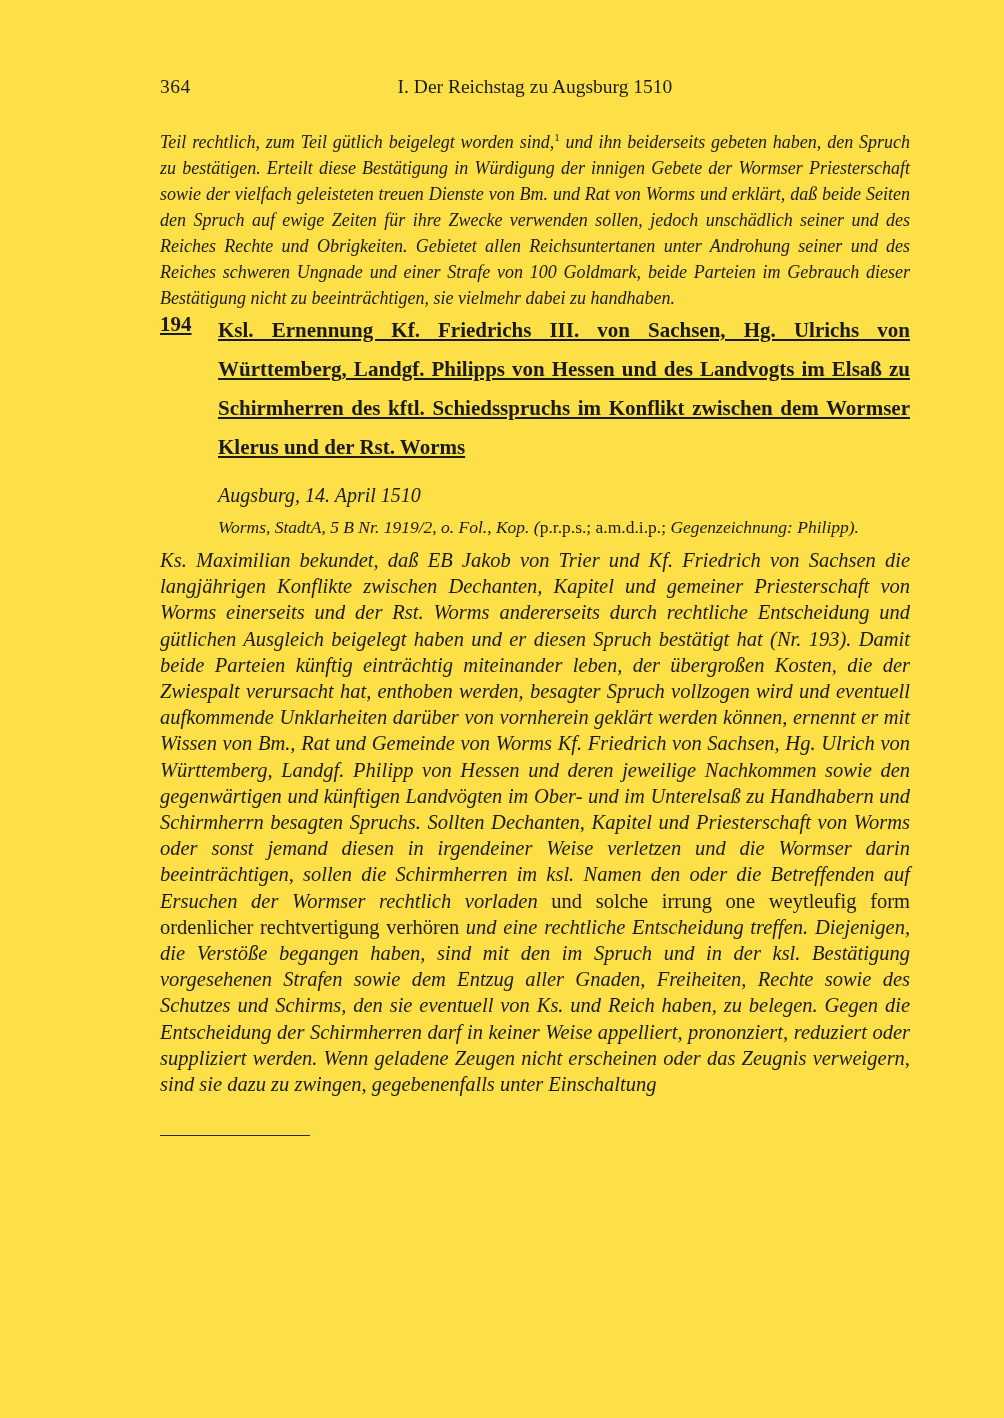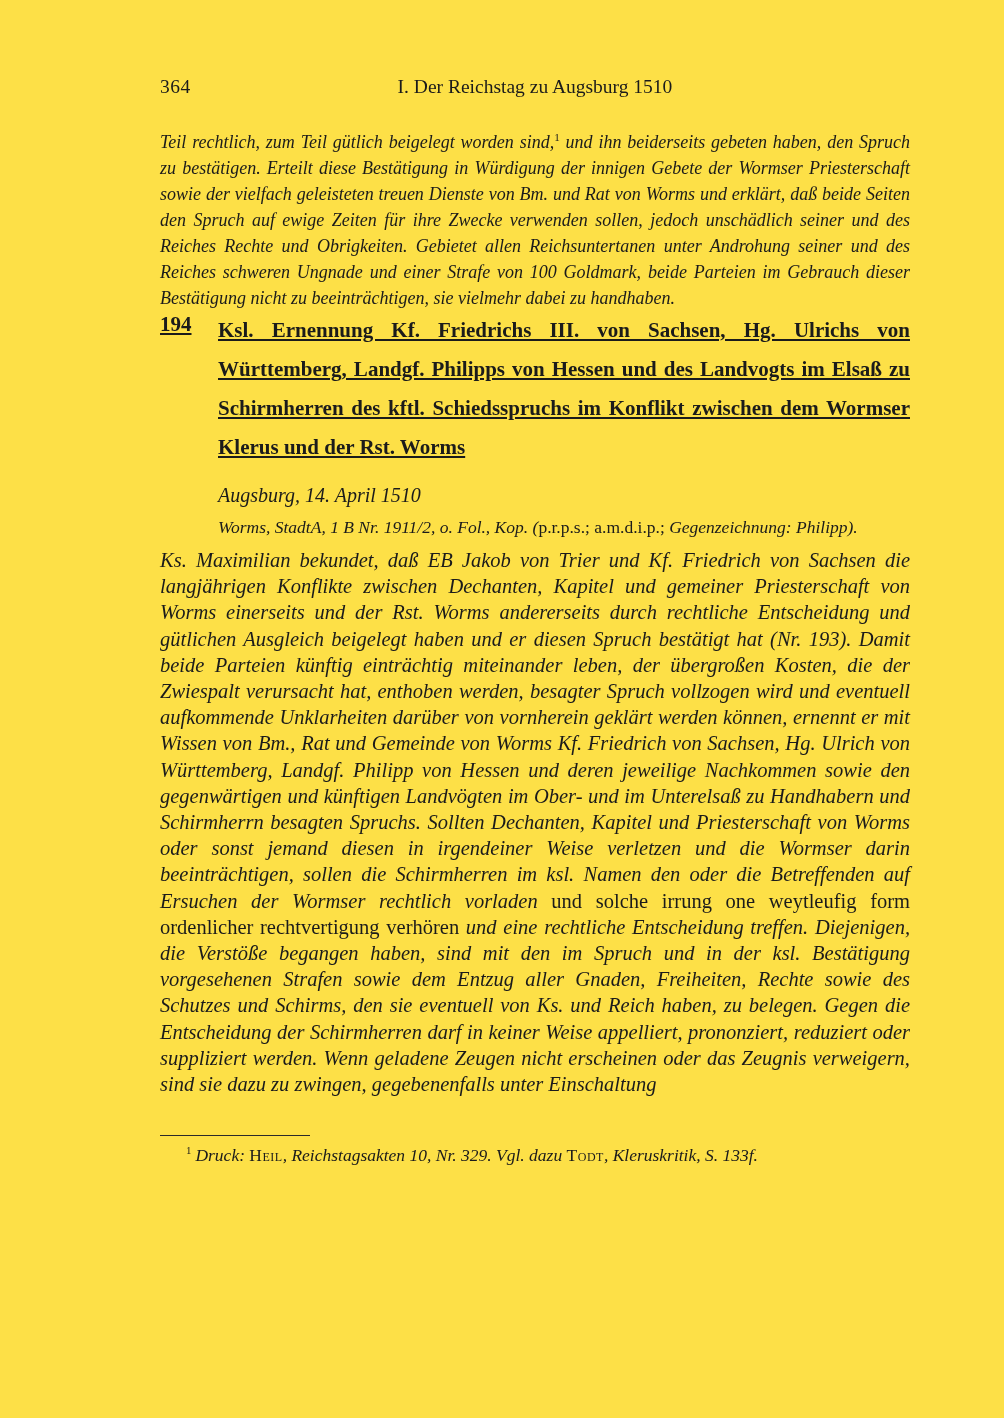--- a/index.html
+++ b/index.html
@@ -105,22 +105,21 @@
 
   <p class="intro"><span class="it">Teil rechtlich, zum Teil gütlich beigelegt worden sind,</span><sup>1</sup><span class="it"> und ihn beiderseits gebeten haben, den Spruch zu bestätigen. Erteilt diese Bestätigung in Würdigung der innigen Gebete der Wormser Priesterschaft sowie der vielfach geleisteten treuen Dienste von Bm. und Rat von Worms und erklärt, daß beide Seiten den Spruch auf ewige Zeiten für ihre Zwecke verwenden sollen, jedoch unschädlich seiner und des Reiches Rechte und Obrigkeiten. Gebietet allen Reichsuntertanen unter Androhung seiner und des Reiches schweren Ungnade und einer Strafe von 100 Goldmark, beide Parteien im Gebrauch dieser Bestätigung nicht zu beeinträchtigen, sie vielmehr dabei zu handhaben.</span></p>
 
   <div class="entry-heading">
     <span class="entry-num">194</span>
     <h2 class="entry-title">Ksl. Ernennung Kf. Friedrichs III. von Sachsen, Hg. Ulrichs von Württemberg, Landgf. Philipps von Hessen und des Landvogts im Elsaß zu Schirmherren des kftl. Schiedsspruchs im Konflikt zwischen dem Wormser Klerus und der Rst. Worms</h2>
   </div>
 
   <p class="entry-date it">Augsburg, 14. April 1510</p>
 
-  <p class="entry-source"><span class="it">Worms, StadtA, 1 B Nr. 1911/2, o. Fol., Kop. (</span><span class="rm">p.r.p.s.; a.m.d.i.p.; </span><span class="it">Gegenzeichnung: Philipp).</span></p>
+  <p class="entry-source"><span class="it">Worms, StadtA, 5 B Nr. 1919/2, o. Fol., Kop. (</span><span class="rm">p.r.p.s.; a.m.d.i.p.; </span><span class="it">Gegenzeichnung: Philipp).</span></p>
 
   <p class="entry-body"><span class="it">Ks. Maximilian bekundet, daß EB Jakob von Trier und Kf. Friedrich von Sachsen die langjährigen Konflikte zwischen Dechanten, Kapitel und gemeiner Priesterschaft von Worms einerseits und der Rst. Worms andererseits durch rechtliche Entscheidung und gütlichen Ausgleich beigelegt haben und er diesen Spruch bestätigt hat (Nr. 193). Damit beide Parteien künftig einträchtig miteinander leben, der übergroßen Kosten, die der Zwiespalt verursacht hat, enthoben werden, besagter Spruch vollzogen wird und eventuell aufkommende Unklarheiten darüber von vornherein geklärt werden können, ernennt er mit Wissen von Bm., Rat und Gemeinde von Worms Kf. Friedrich von Sachsen, Hg. Ulrich von Württemberg, Landgf. Philipp von Hessen und deren jeweilige Nachkommen sowie den gegenwärtigen und künftigen Landvögten im Ober- und im Unterelsaß zu Handhabern und Schirmherrn besagten Spruchs. Sollten Dechanten, Kapitel und Priesterschaft von Worms oder sonst jemand diesen in irgendeiner Weise verletzen und die Wormser darin beeinträchtigen, sollen die Schirmherren im ksl. Namen den oder die Betreffenden auf Ersuchen der Wormser rechtlich vorladen </span><span class="rm">und solche irrung one weytleufig form ordenlicher rechtvertigung verhören </span><span class="it">und eine rechtliche Entscheidung treffen. Diejenigen, die Verstöße begangen haben, sind mit den im Spruch und in der ksl. Bestätigung vorgesehenen Strafen sowie dem Entzug aller Gnaden, Freiheiten, Rechte sowie des Schutzes und Schirms, den sie eventuell von Ks. und Reich haben, zu belegen. Gegen die Entscheidung der Schirmherren darf in keiner Weise appelliert, prononziert, reduziert oder suppliziert werden. Wenn geladene Zeugen nicht erscheinen oder das Zeugnis verweigern, sind sie dazu zu zwingen, gegebenenfalls unter Einschaltung</span></p>
 
   <div class="footnote">
     <div class="fn-rule"></div>
-    <p class="fn-text"><sup>1</sup><span class="it">Druck: </span><span class="sc">Heil</span><span class="it">, Reichstagsakten 10, Nr. 329. Vgl. dazu </span><span class="sc">Todt</span><span class="it">, Kleruskritik, S. 133f.</span></p>
   </div>
 
 </div>
 
 </body></html>

